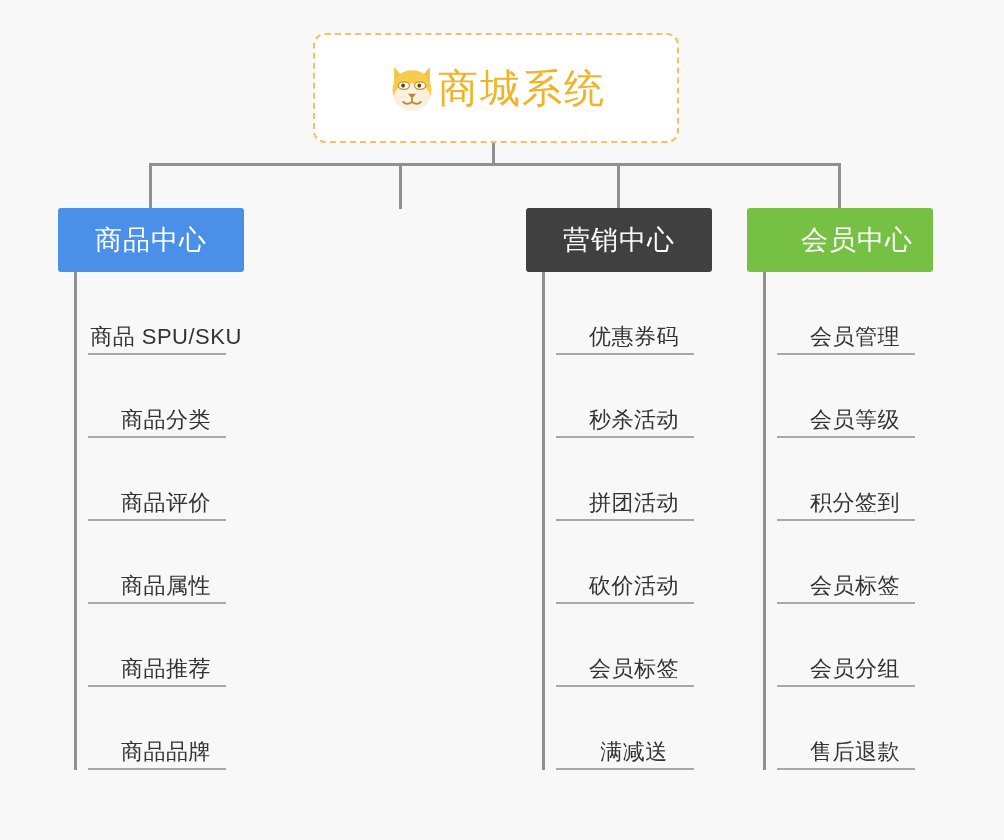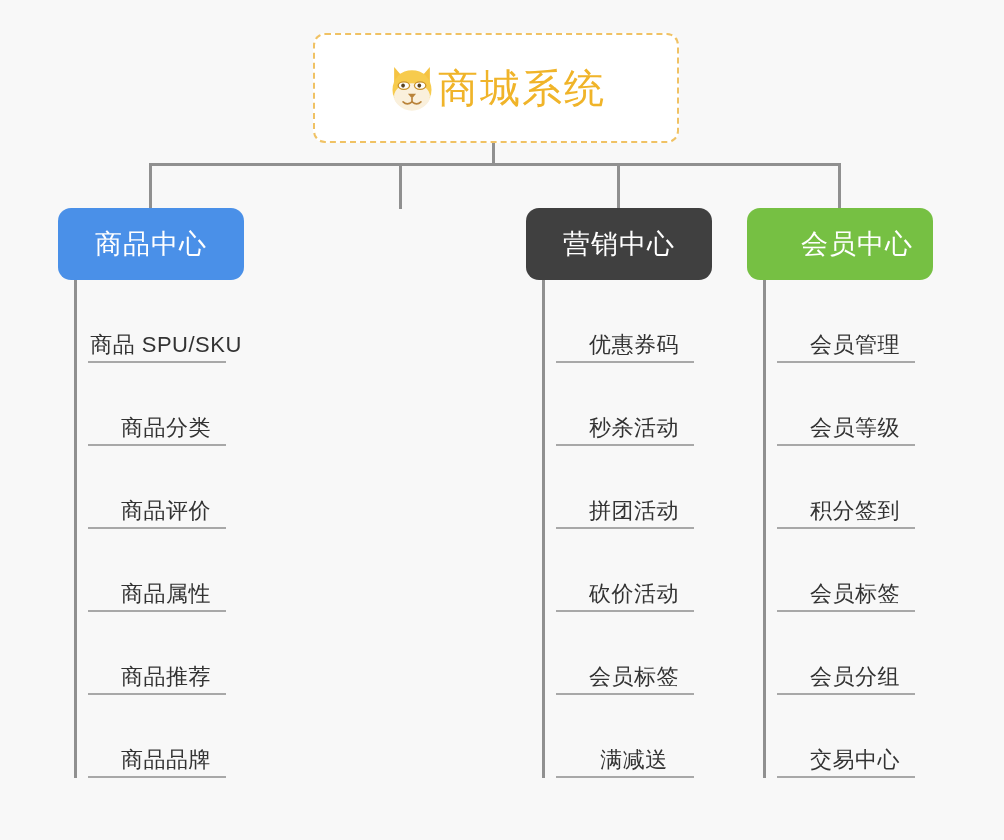--- a/index.html
+++ b/index.html
@@ -73,22 +73,22 @@
     height: 46px;
   }
 
   
   .column {
     position: absolute;
     top: 208px;
     width: 186px;
   }
   .col-header {
-    height: 72px;
-    border-radius: 13px;
+    height: 64px;
+    border-radius: 3px;
     display: flex;
     align-items: center;
     justify-content: center;
     color: #ffffff;
     font-size: 27px;
     letter-spacing: 1px;
     line-height: 1;
     box-sizing: border-box;
   }
   .leaf-list {
@@ -220,18 +220,18 @@
       <div class="leaf">
           <span class="leaf-label">积分签到</span>
         </div>
       <div class="leaf">
           <span class="leaf-label">会员标签</span>
         </div>
       <div class="leaf">
           <span class="leaf-label">会员分组</span>
         </div>
       <div class="leaf">
-          <span class="leaf-label">交易中心</span>
+          <span class="leaf-label">售后退款</span>
         </div>
     </div>
   </div>
 
 </div>
 
 </body></html>

